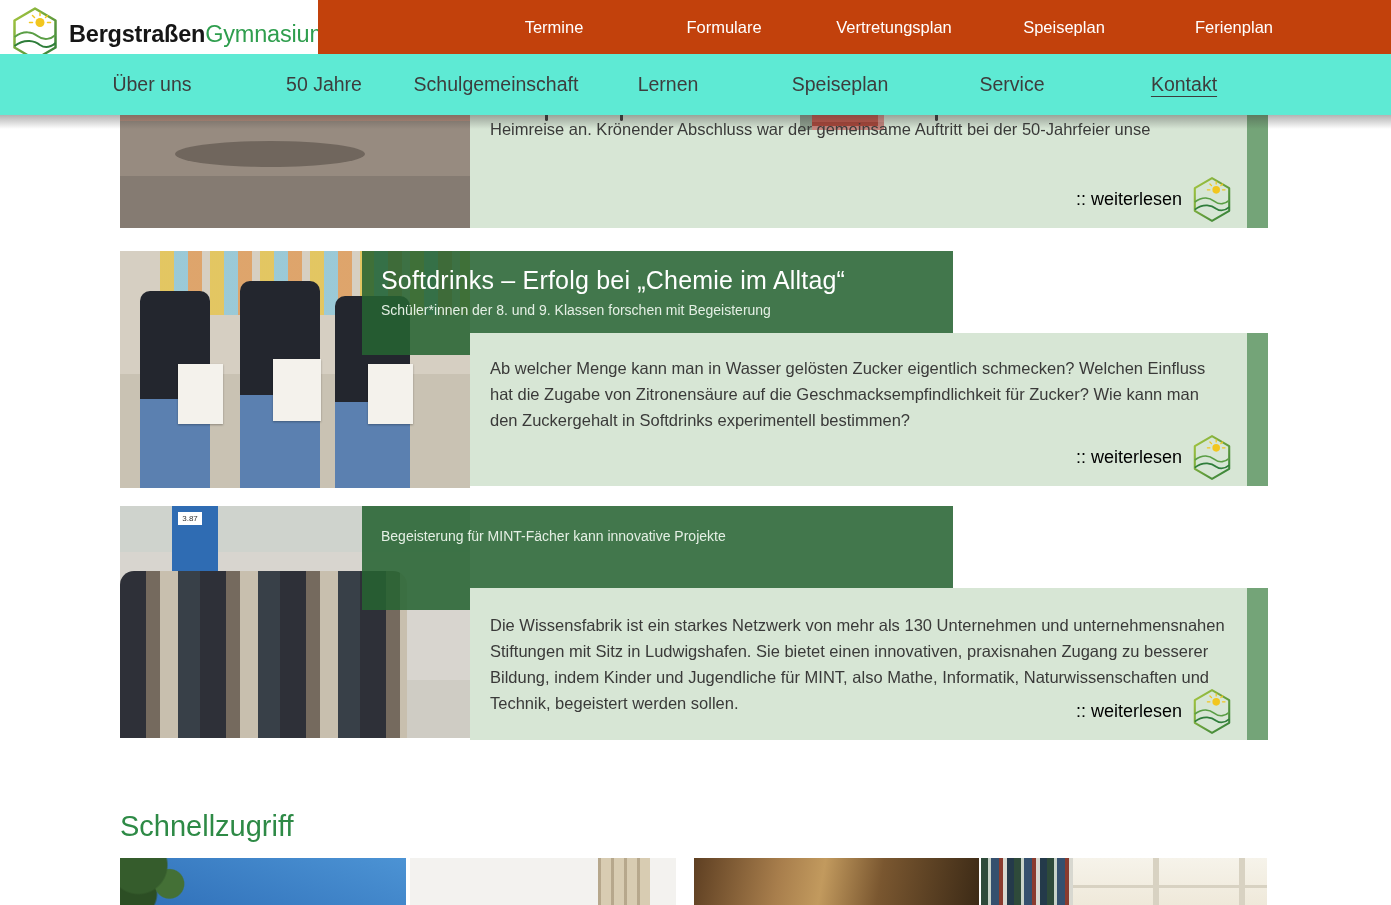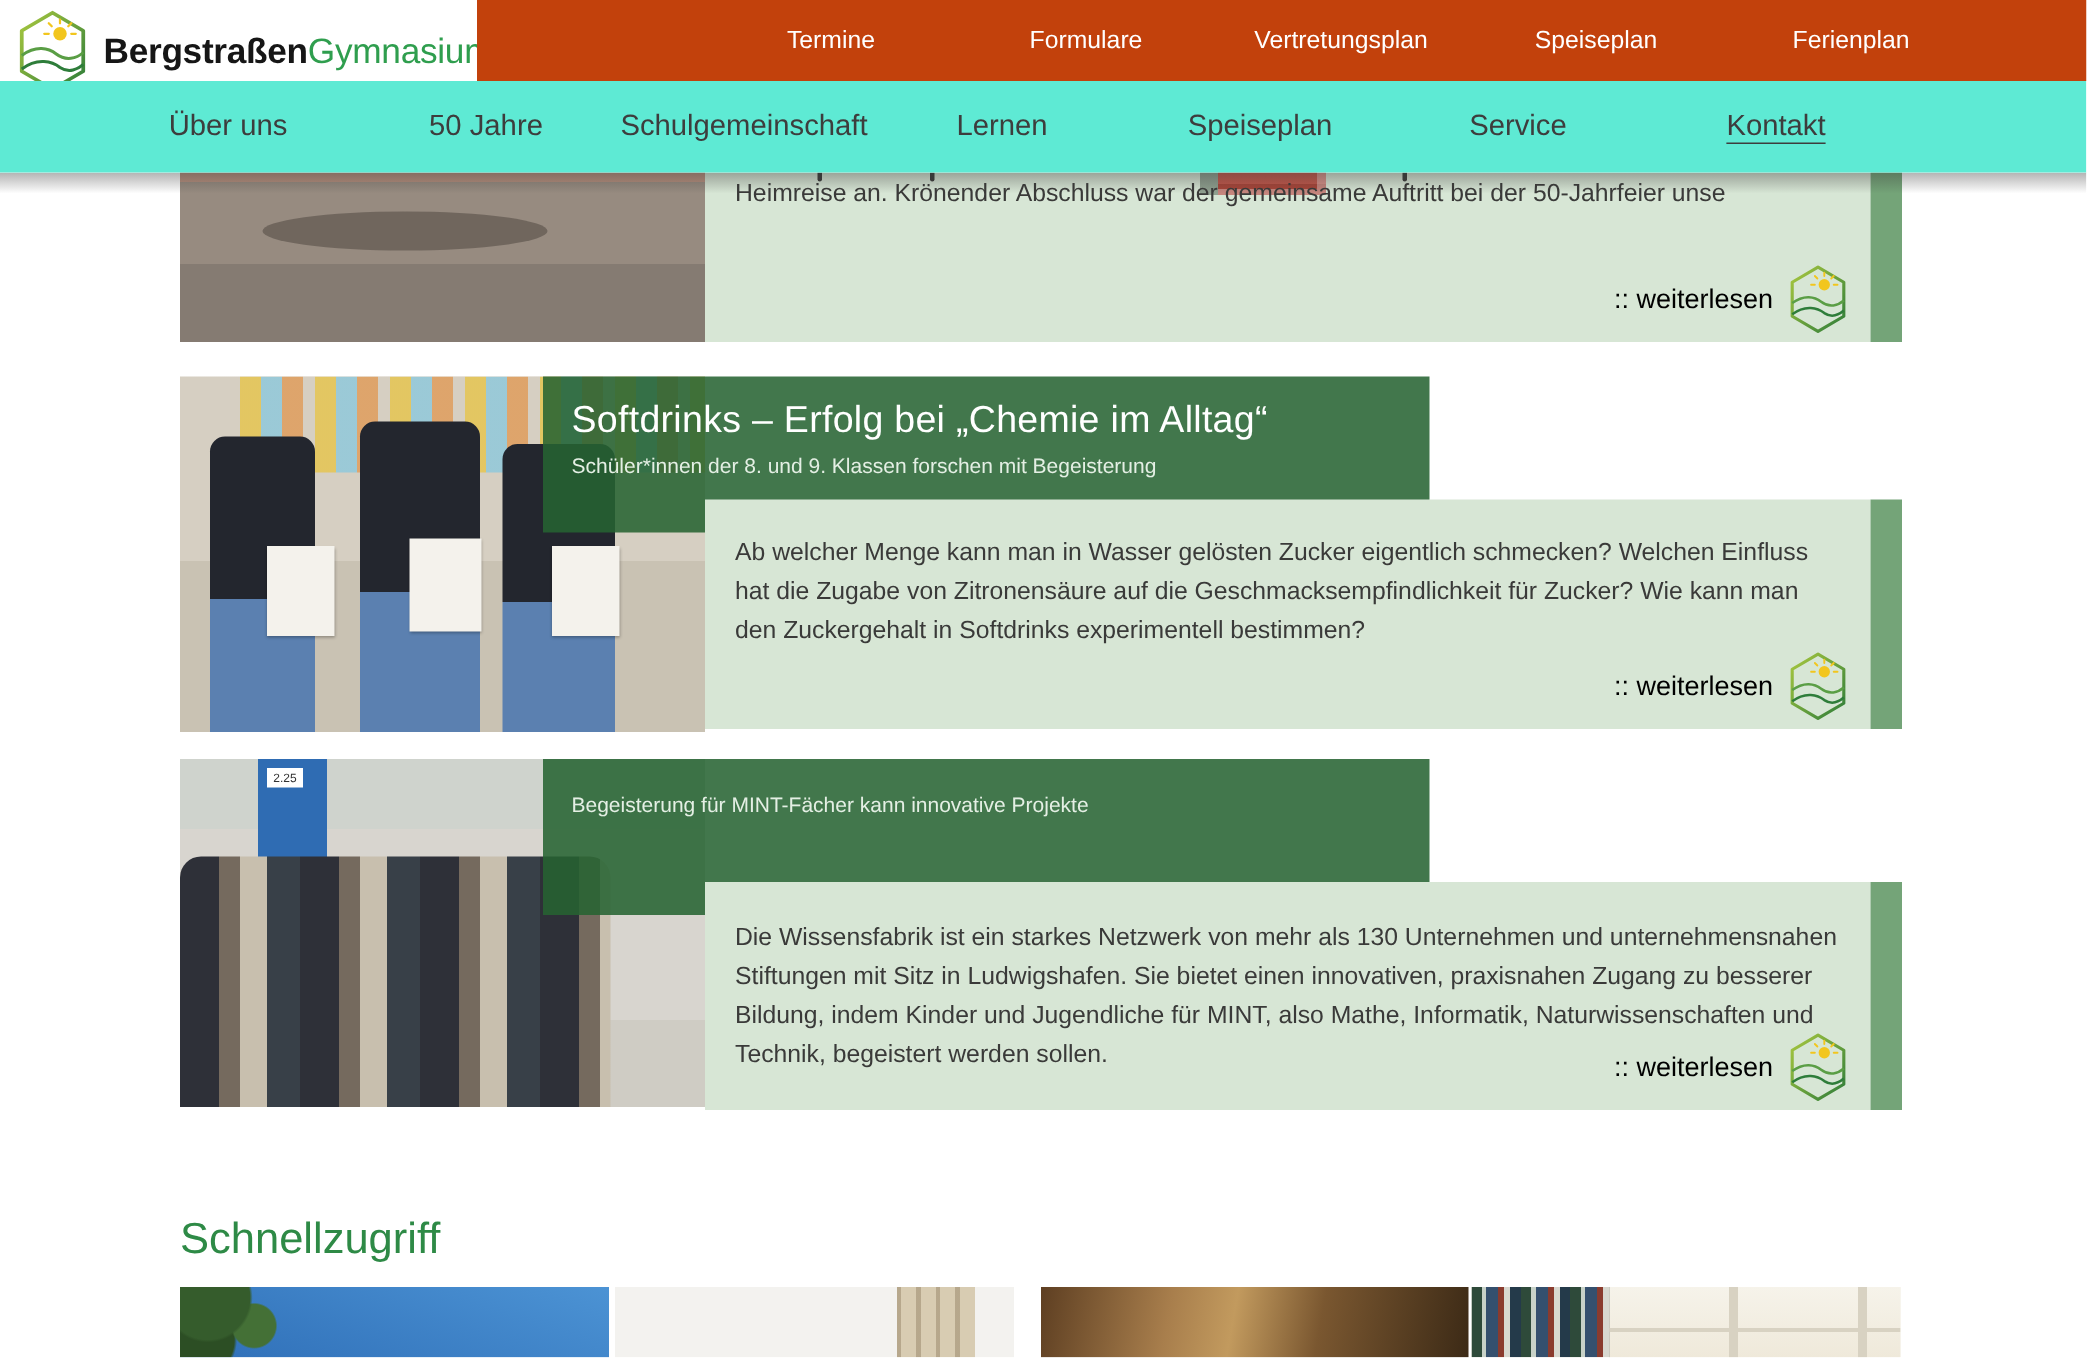--- a/index.html
+++ b/index.html
@@ -207,21 +207,21 @@
             <path d="M9 80 C30 64 50 70 60 78 C72 86 84 80 91 74" stroke="#2e7d3a" stroke-width="4" fill="none"></path>
           </svg>
         </a>
       </div>
       <div class="bar"></div>
     </article>
 
     <article class="card c3">
       <div class="photo p3">
         <div class="ph door"></div>
-        <div class="ph sign">2.25</div>
+        <div class="ph sign">3.87</div>
         <div class="ph crowd"></div>
       </div>
       <div class="banner">
         <h3>Begeisterung für MINT-Fächer kann innovative Projekte</h3>
       </div>
       <div class="panel">
         <p>Die Wissensfabrik ist ein starkes Netzwerk von mehr als 130 Unternehmen und unternehmensnahen Stiftungen mit Sitz in Ludwigshafen. Sie bietet einen innovativen, praxisnahen Zugang zu besserer Bildung, indem Kinder und Jugendliche für MINT, also Mathe, Informatik, Naturwissenschaften und Technik, begeistert werden sollen.</p>
         <a class="more">
           <span>:: weiterlesen</span>
           <svg viewBox="0 0 100 112">

